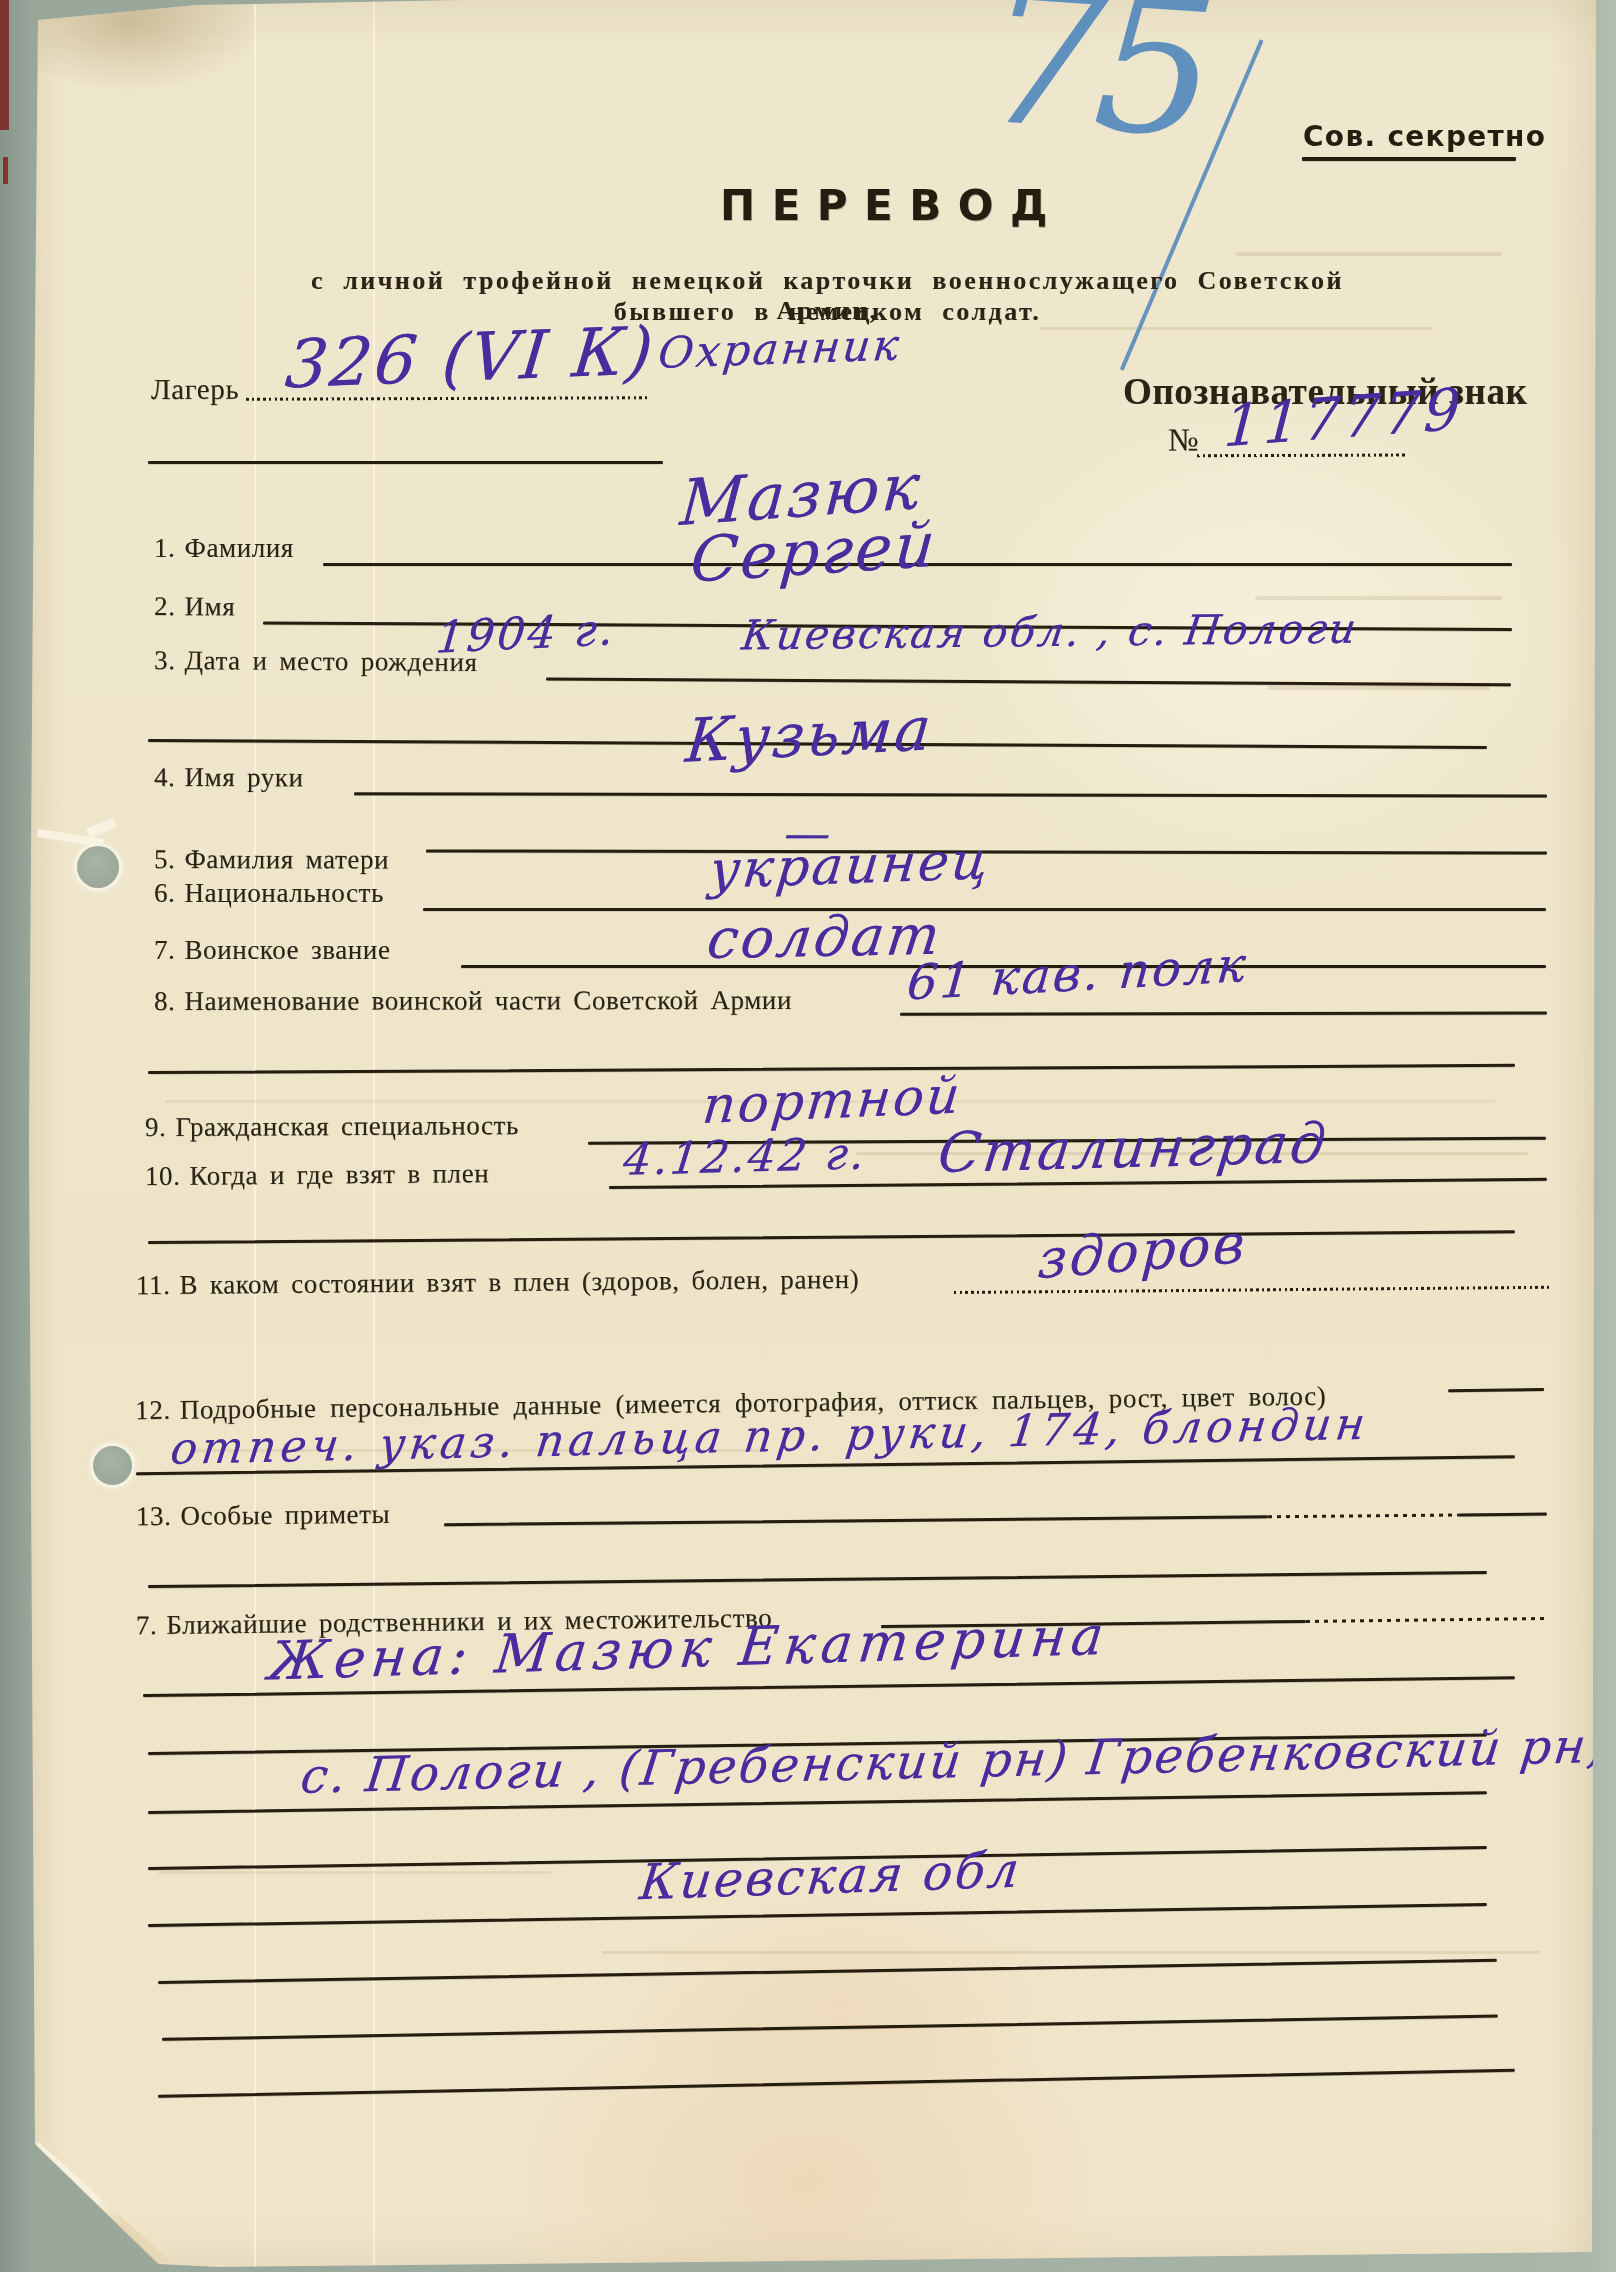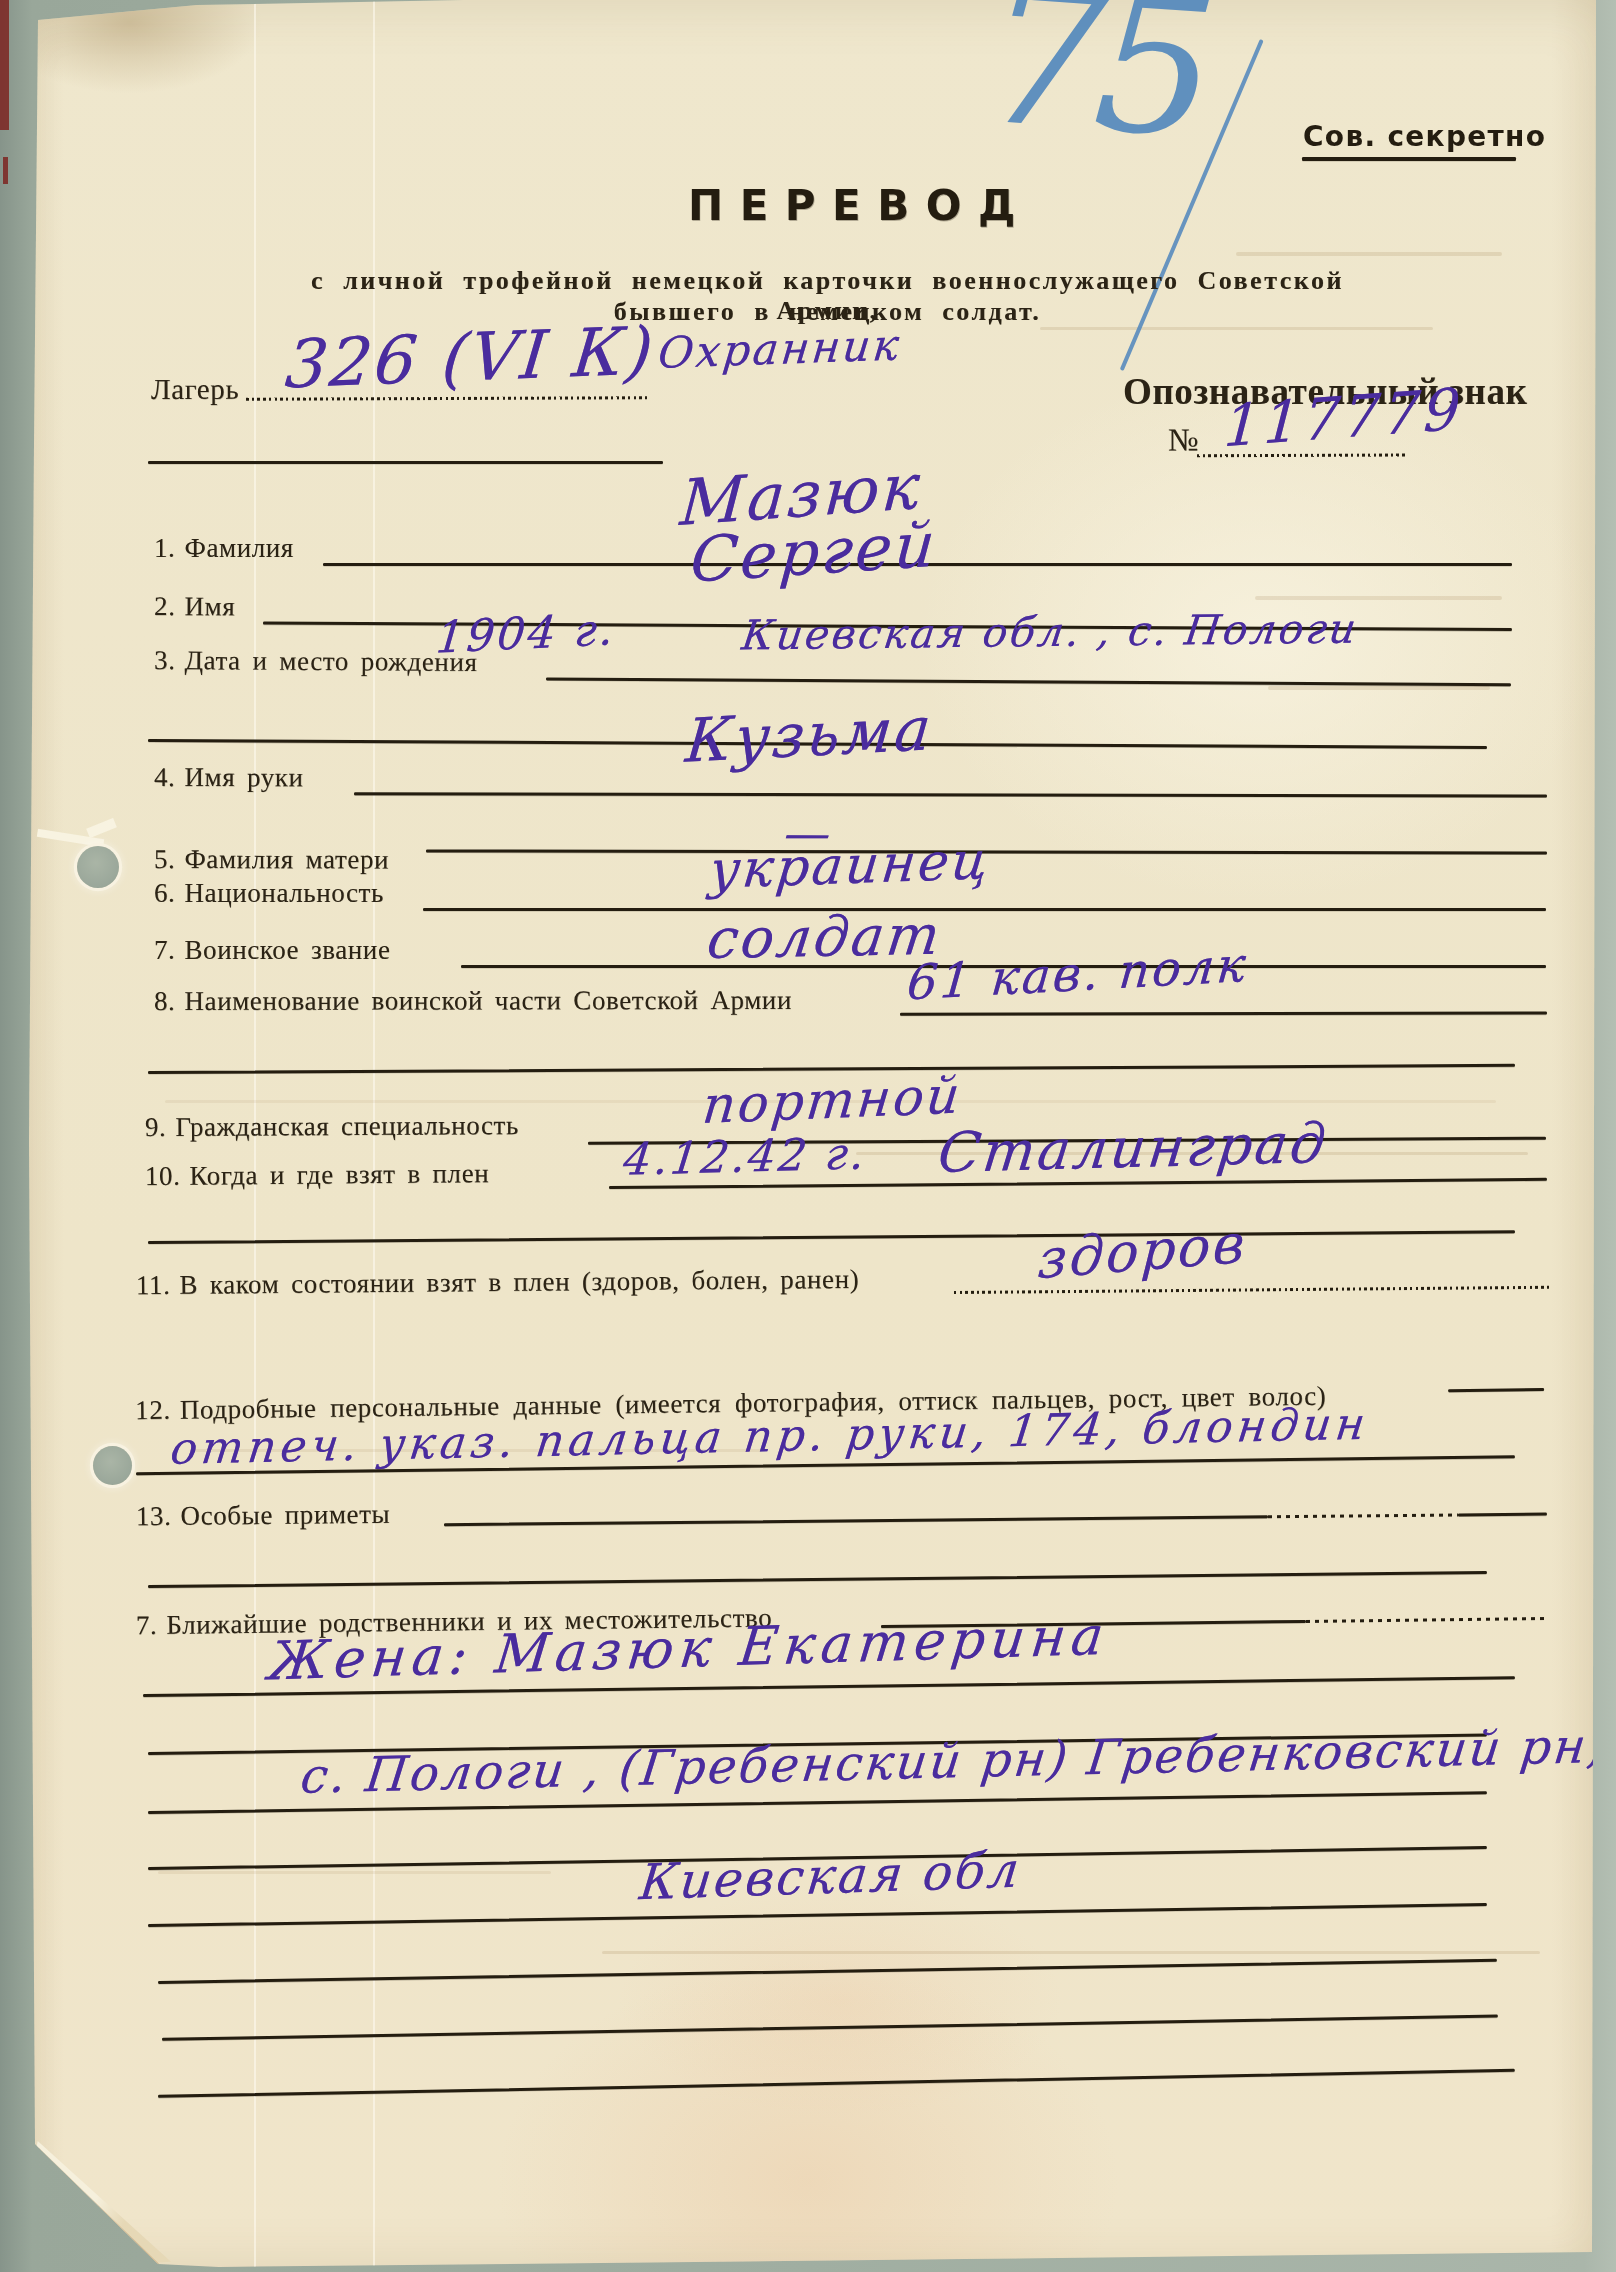--- a/index.html
+++ b/index.html
@@ -33,21 +33,21 @@
   .num{margin-right:9px;}
   .hw{
     position:absolute;font-family:"DejaVu Serif",serif;font-style:italic;color:#4a2c9e;
     white-space:nowrap;letter-spacing:2.5px;
     transform:rotate(var(--hr,0deg)) skewX(-8deg);transform-origin:0 100%;
     text-shadow:0 0 0.6px rgba(74,44,158,.65);
   }
   .ln{position:absolute;height:2.5px;background:#241d10;border-radius:1.3px;box-shadow:0 0.6px 0 rgba(36,29,16,.25);}
   .lnd{position:absolute;height:2.5px;background:repeating-linear-gradient(90deg,#241d10 0 4.4px,rgba(0,0,0,0) 4.4px 9px);}
   .lnf{position:absolute;height:2.5px;background:repeating-linear-gradient(90deg,#241d10 0 2.5px,rgba(0,0,0,0) 2.5px 5.7px);}
-  .title{position:absolute;font-family:"DejaVu Sans",sans-serif;font-weight:bold;font-size:42px;letter-spacing:16.5px;color:#241d10;text-shadow:0.6px 0.6px 0 rgba(36,29,16,.3);}
+  .title{position:absolute;font-family:"DejaVu Sans",sans-serif;font-weight:bold;font-size:42px;letter-spacing:16.5px;color:#241d10;text-shadow:0.6px 0.6px 0 rgba(36,29,16,.3);margin-left:32px;}
   .subt{position:absolute;left:273px;width:1109px;text-align:center;font-family:"Liberation Serif",serif;font-weight:bold;font-size:26px;color:#2b2315;letter-spacing:2.5px;word-spacing:9px;text-shadow:0.4px 0.4px 0 rgba(43,35,21,.3);}
   .secret{position:absolute;left:1303px;top:120px;font-family:"DejaVu Sans",sans-serif;font-weight:bold;font-size:28px;letter-spacing:1.3px;color:#241d10;}
   .opz{position:absolute;left:1123px;top:370px;font-family:"Liberation Serif",serif;font-weight:bold;font-size:37px;letter-spacing:0.6px;color:#2b2315;text-shadow:0.3px 0.3px 0 rgba(43,35,21,.3);}
   .blue75{position:absolute;left:986px;top:-48px;font-family:"DejaVu Serif",serif;font-style:italic;font-size:190px;letter-spacing:-11.4px;color:#5489bd;opacity:.92;transform:rotate(4deg);}
   .blueslash{position:absolute;left:1260px;top:39px;width:4.4px;height:359px;background:#5489bd;opacity:.88;transform:rotate(23deg);transform-origin:0 0;border-radius:2.5px;}
   .hole{position:absolute;border-radius:50%;background:radial-gradient(circle at 45% 40%,#aab5a6 0%,#9aa79a 70%,#90a092 100%);box-shadow:0 0 0 3.2px rgba(248,243,226,.9),0 0 6.3px 5px rgba(255,255,255,.25);}
   .tear{position:absolute;background:#f8f3e1;filter:blur(0.6px);}
   .flap{position:absolute;left:35px;top:2141px;width:136px;height:127px;background:linear-gradient(115deg,#f6f0dc 45%,#e6d8b6 65%);clip-path:polygon(2% 0,100% 95%,28% 100%,0 10%);}
   .flapcrease{position:absolute;left:39px;top:2148px;width:181px;height:2.5px;background:#c8a87d;transform:rotate(44deg);transform-origin:0 0;opacity:.8;}
 </style>

